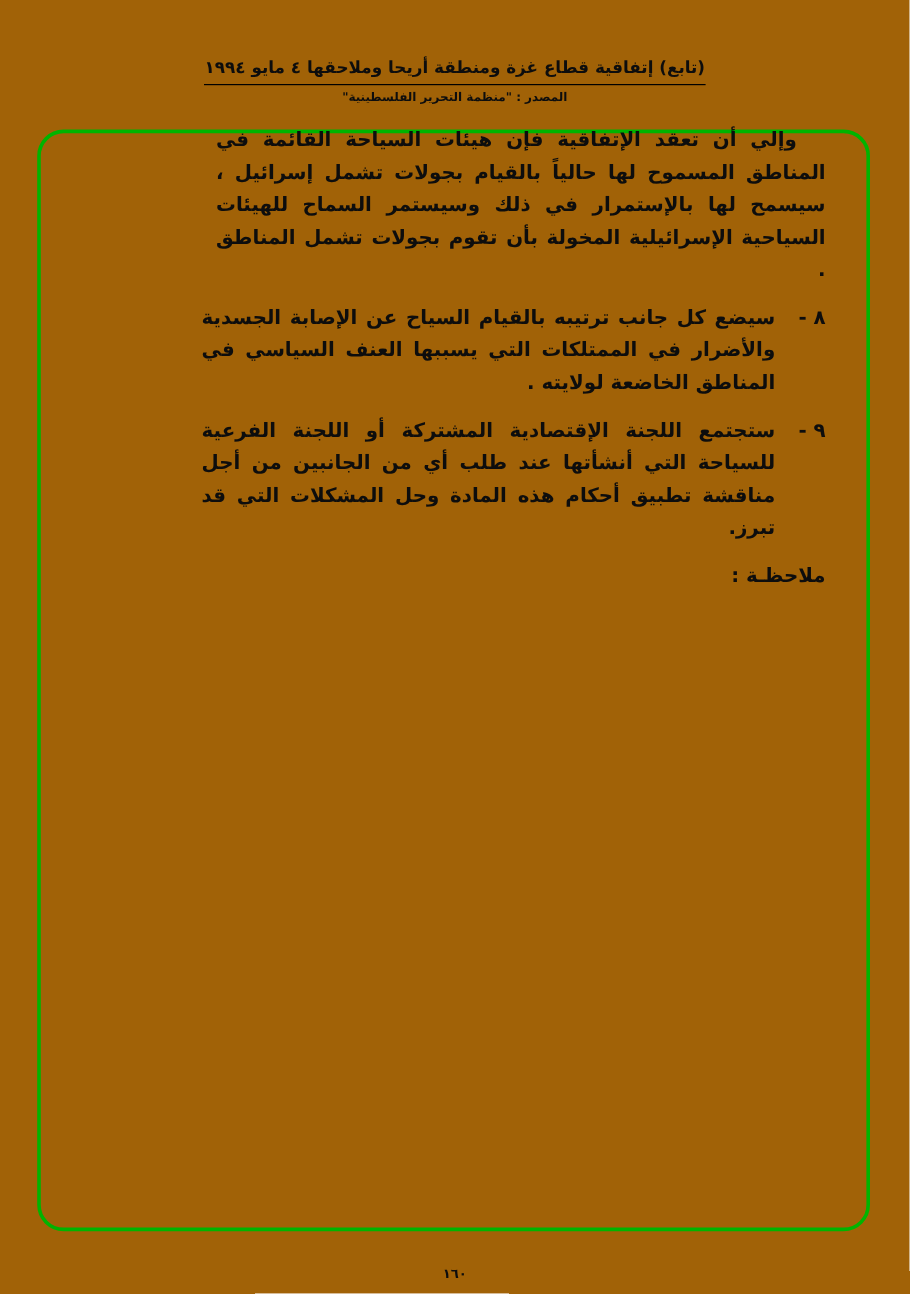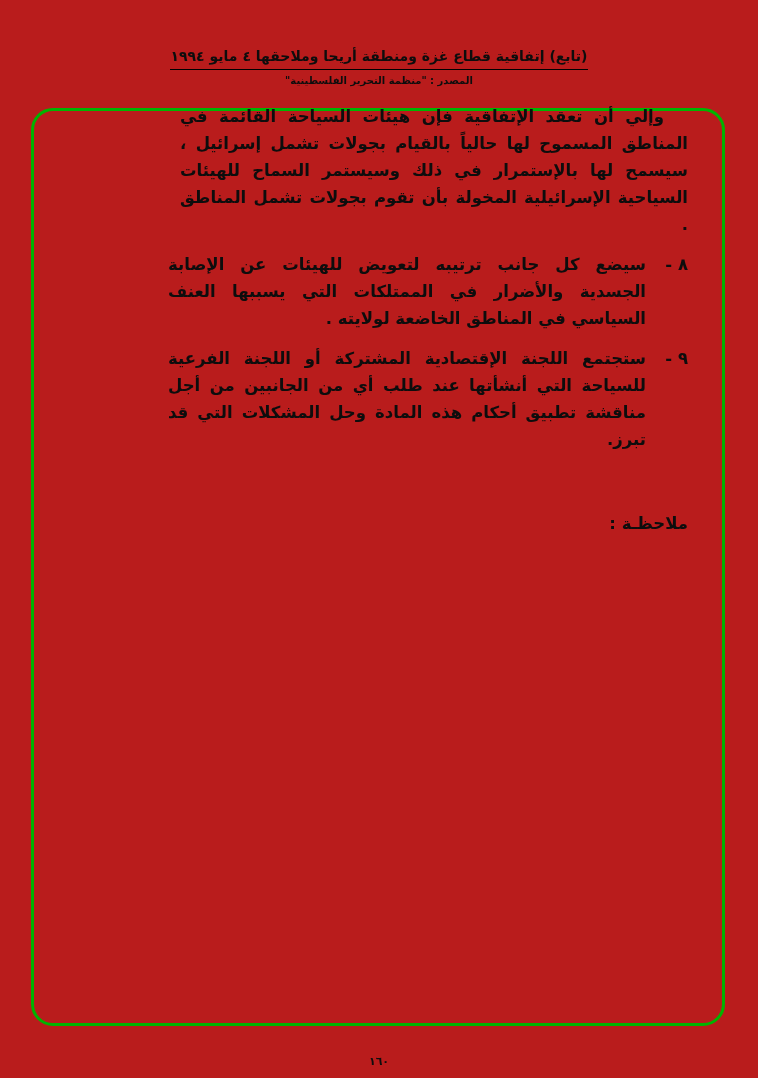--- a/index.html
+++ b/index.html
@@ -4,21 +4,21 @@
 <style>
   html, body {
     margin: 0;
     padding: 0;
     background: #ffffff;
   }
   .page {
     position: relative;
     width: 758px;
     height: 1078px;
-    background: #b91c1c;
+    background: #a16207;
     font-family: "DejaVu Sans", sans-serif;
     color: #0d0d0d;
     overflow: hidden;
   }
   .header {
     position: absolute;
     top: 46px;
     left: 0;
     width: 100%;
     text-align: center;
@@ -71,21 +71,20 @@
   .item .marker {
     flex: 0 0 42px;
     white-space: nowrap;
   }
   .item .text {
     flex: 1;
     text-align: justify;
   }
   .note .marker {
     flex: 0 0 78px;
-    margin-top: 44px;
   }
   .footer {
     position: absolute;
     bottom: 10px;
     left: 0;
     width: 100%;
     text-align: center;
     font-size: 11px;
     font-weight: bold;
     direction: rtl;
@@ -103,21 +102,21 @@
 
   <div class="frame"></div>
 
   <div class="content">
 
     <p class="para">وإلي أن تعقد الإتفاقية فإن هيئات السياحة القائمة في المناطق المسموح لها حالياً بالقيام بجولات تشمل إسرائيل ، سيسمح لها بالإستمرار في ذلك وسيستمر السماح للهيئات السياحية الإسرائيلية المخولة بأن تقوم بجولات تشمل المناطق .</p>
 
 
     <div class="item">
       <span class="marker">٨ -</span>
-      <span class="text">سيضع كل جانب ترتيبه لتعويض للهيئات عن الإصابة الجسدية والأضرار في الممتلكات التي يسببها العنف السياسي في المناطق الخاضعة لولايته .</span>
+      <span class="text">سيضع كل جانب ترتيبه بالقيام السياح عن الإصابة الجسدية والأضرار في الممتلكات التي يسببها العنف السياسي في المناطق الخاضعة لولايته .</span>
     </div>
 
     <div class="item">
       <span class="marker">٩ -</span>
       <span class="text">ستجتمع اللجنة الإقتصادية المشتركة أو اللجنة الفرعية للسياحة التي أنشأتها عند طلب أي من الجانبين من أجل مناقشة تطبيق أحكام هذه المادة وحل المشكلات التي قد تبرز.</span>
     </div>
 
 
     <div class="item note">
       <span class="marker">ملاحظـة :</span>

